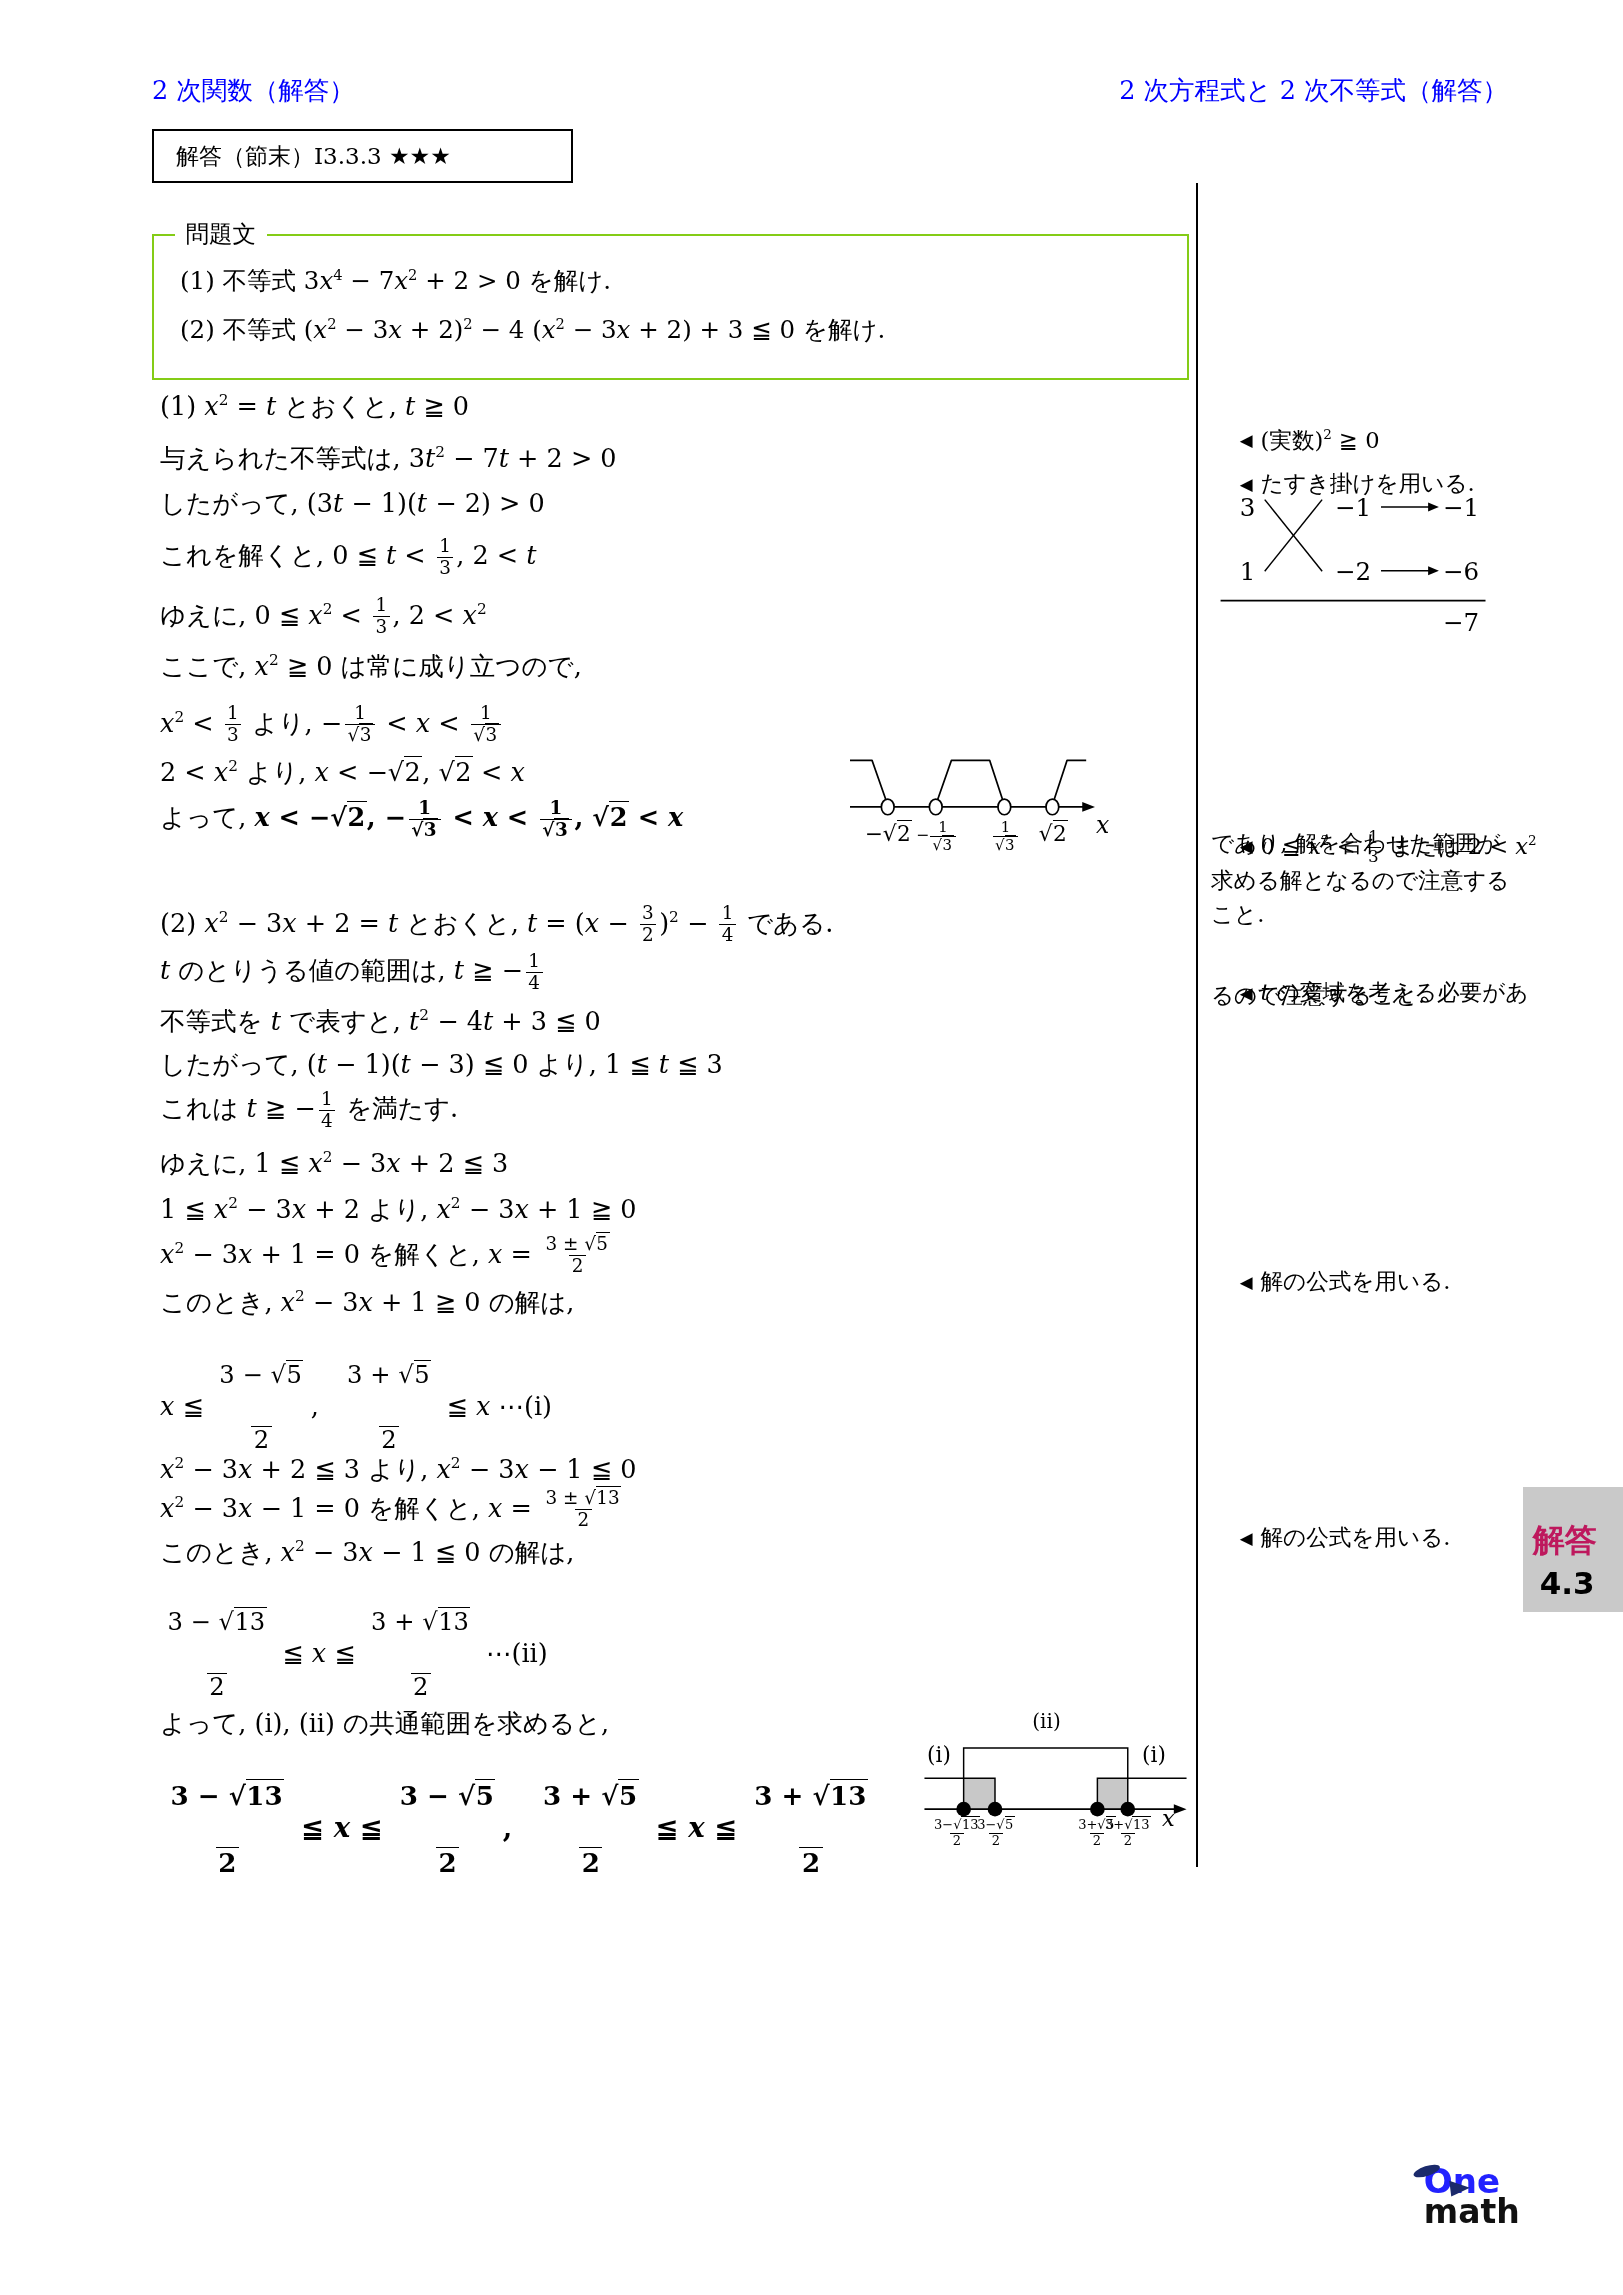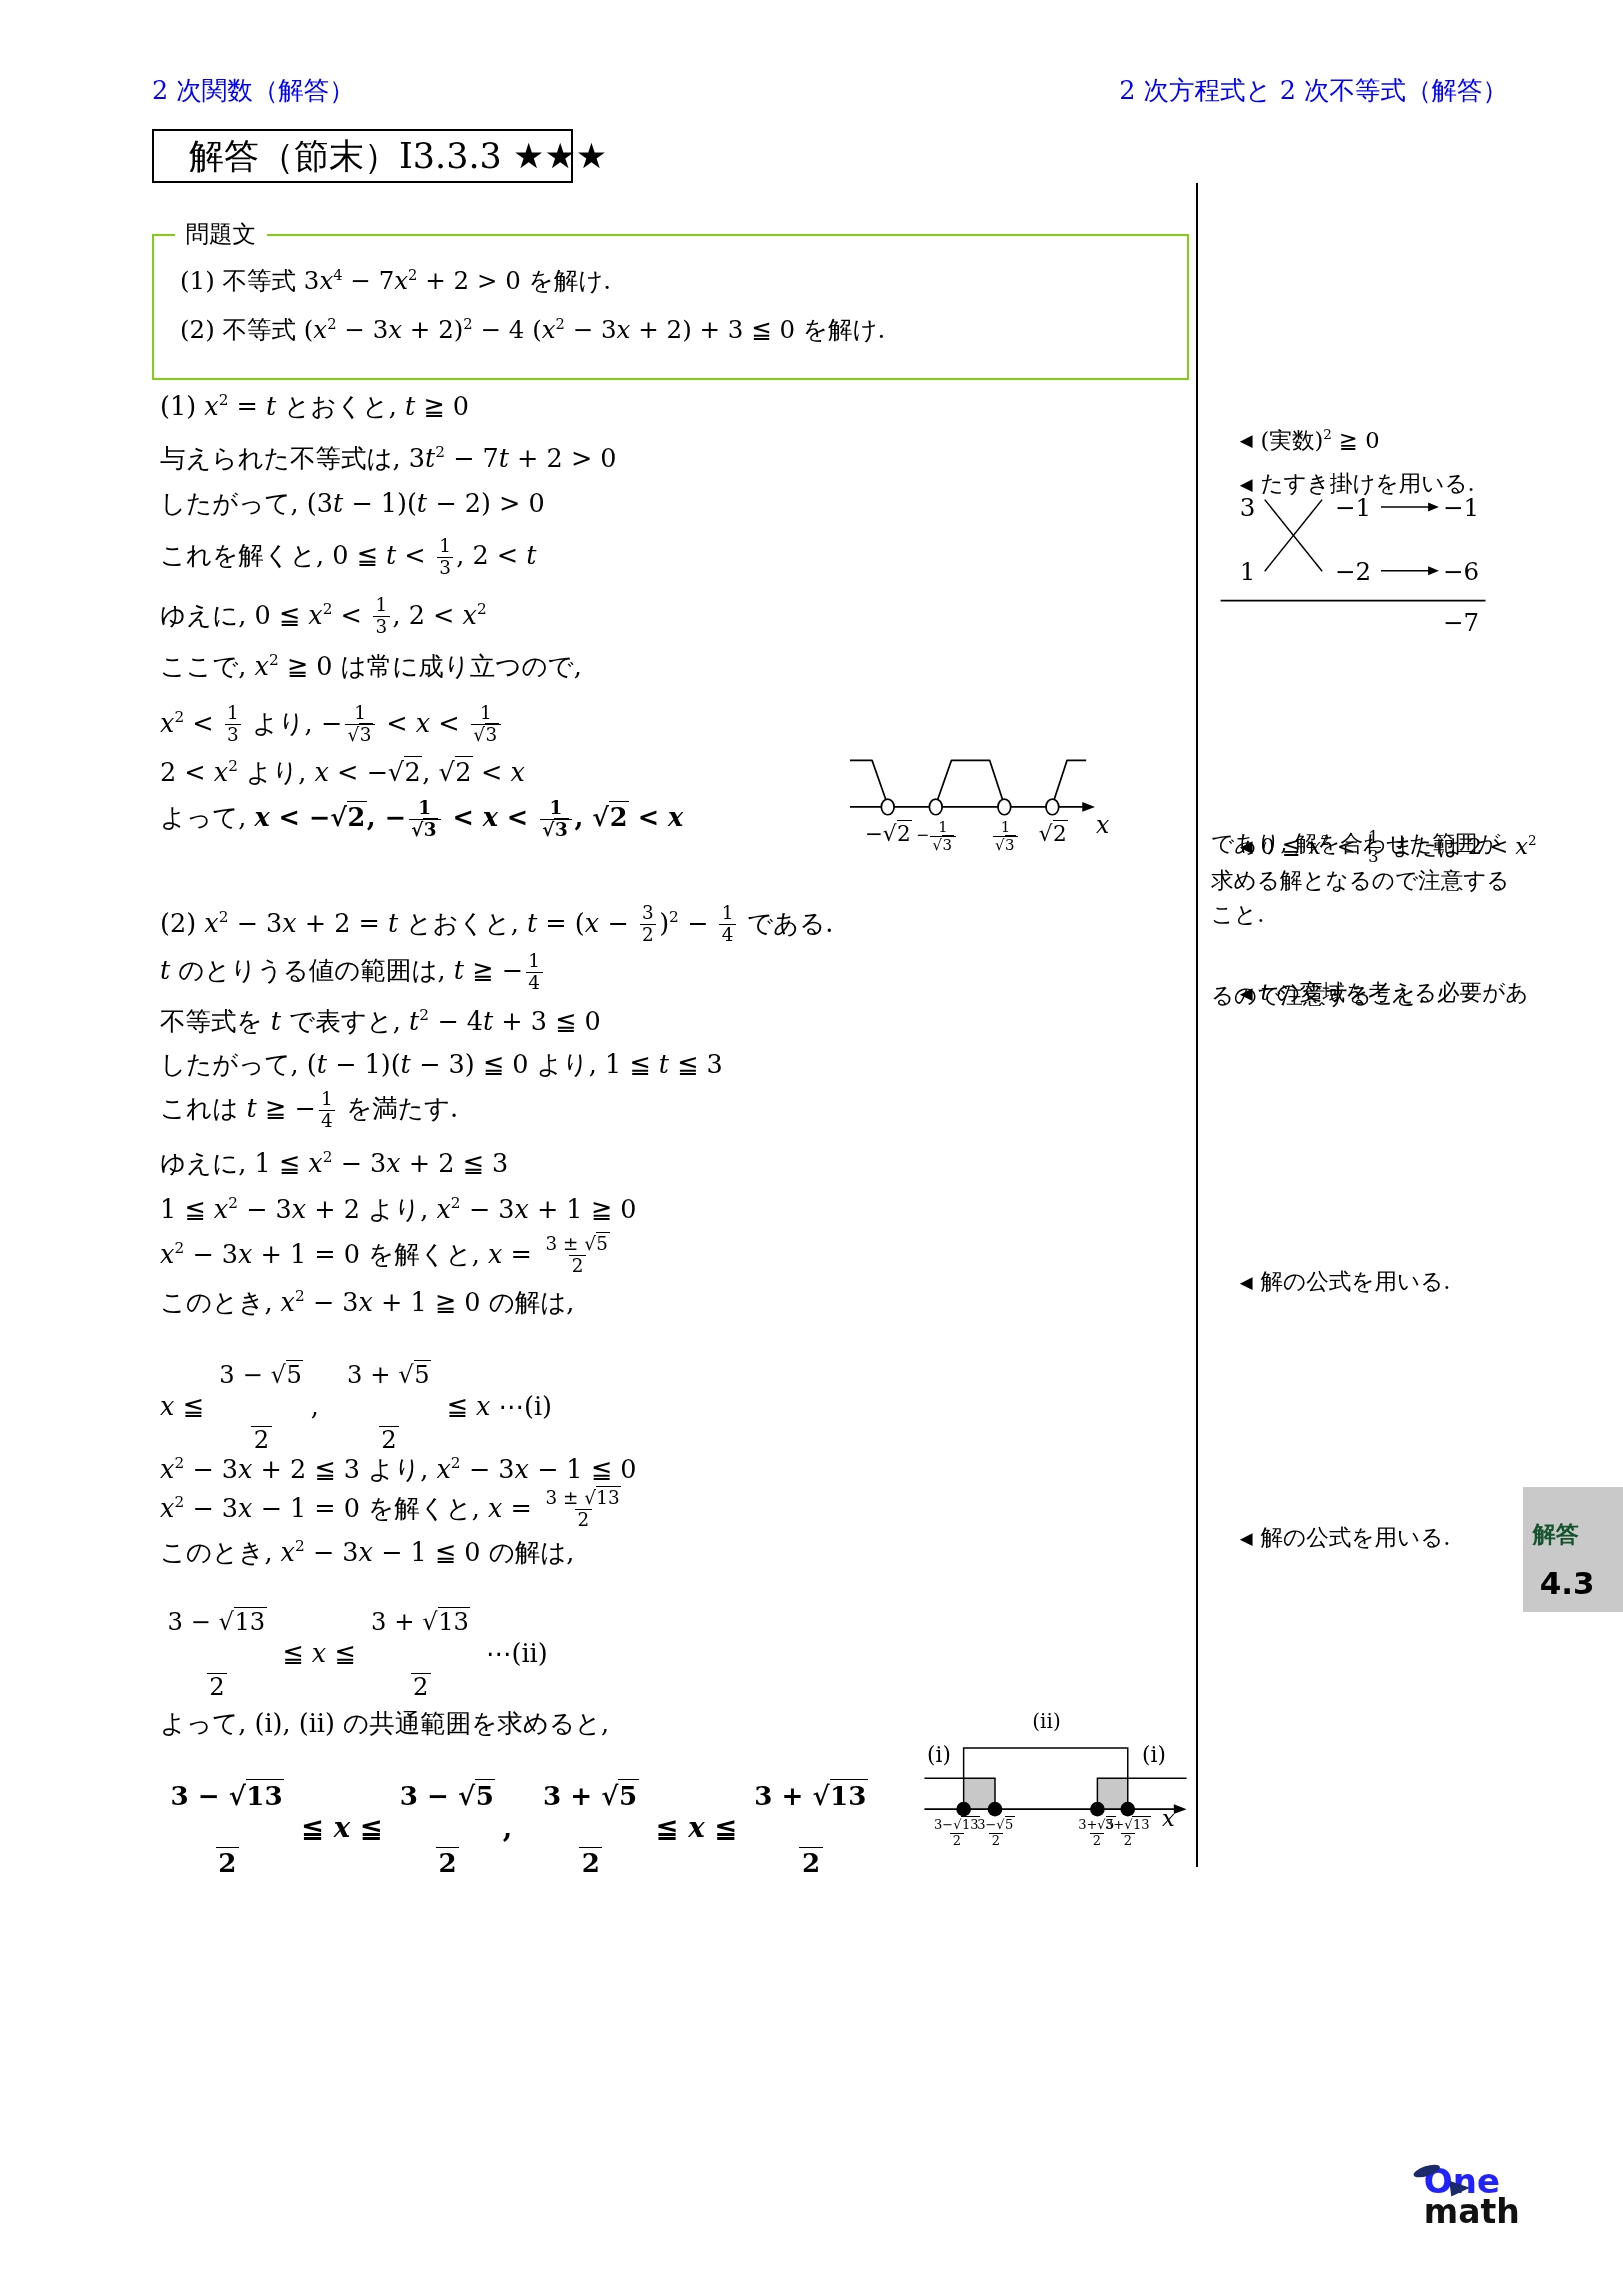--- a/index.html
+++ b/index.html
@@ -5,21 +5,21 @@
   html,body{margin:0;padding:0;background:#fff;}
   #page{position:relative;width:1623px;height:2295px;background:#ffffff;overflow:hidden;
         font-family:"DejaVu Serif","Liberation Serif","DejaVu Sans",serif;color:#000;margin-left:16px;}
   .abs{position:absolute;}
   
   .hdr{position:absolute;top:73px;height:34px;line-height:34px;font-size:25.5px;color:#0000ff;white-space:pre;}
   .hdr.left{left:136px;}
   .hdr.right{right:131px;}
   
   .tbox{position:absolute;left:136px;top:129px;width:417px;height:50px;border:2px solid #000;}
-  .tbox span{position:absolute;left:35px;top:0;height:58px;line-height:50px;font-size:35px;white-space:pre;}
+  .tbox span{position:absolute;left:22px;top:0;height:58px;line-height:50px;font-size:23px;white-space:pre;}
   
   .pbox{position:absolute;left:136px;top:234px;width:1033px;height:142px;border:2px solid #84cc16;}
   .pleg{position:absolute;left:20.6px;top:-16.7px;background:#fff;padding:0 10.8px;font-size:23.6px;line-height:31px;}
   
   .ln{position:absolute;left:144px;line-height:54px;font-size:25.5px;white-space:pre;}
   .ln.prob{left:164px;font-size:24.5px;}
   .ln.center{width:1033px;text-align:left;}
   .ln.final{font-size:27.5px;left:147px;}
   .ln i{font-style:italic;}
   sup{font-size:.6em;}
@@ -38,21 +38,21 @@
   
   .vrule{position:absolute;left:1180px;top:183px;width:1.5px;height:1684px;background:#000;}
   
   .dlab{position:absolute;text-align:center;line-height:1.1;}
   .dlab .fr{font-size:.95em;margin:0 1px;}
   .dlab .sq .rad,.dlab .fr .de{border-top-width:1px;}
   .axis-x{position:absolute;font-style:italic;}
   
   .tab{position:absolute;left:1507px;top:1487px;width:116px;height:125px;background:#c9c9c9;
        font-family:"DejaVu Sans","Liberation Sans",sans-serif;}
-  .tab-kai{position:absolute;left:9.8px;top:32px;font-size:23px;font-weight:bold;color:#14532d;}
+  .tab-kai{position:absolute;left:9.8px;top:32px;font-size:32px;font-weight:bold;color:#be185d;}
   .tab-num{position:absolute;left:16.7px;top:78px;font-size:31px;font-weight:bold;color:#000;}
   
   .logo{position:absolute;left:1396px;top:2161px;width:108px;height:74px;
         font-family:"DejaVu Sans","Liberation Sans",sans-serif;font-weight:bold;}
   .logo-one{position:absolute;left:11.8px;top:0;font-size:34px;color:#2222ff;}
   .logo-math{position:absolute;left:11.8px;top:31px;font-size:33px;color:#111;}
   .logo svg{position:absolute;left:0;top:0;pointer-events:none;}
   svg{font-family:inherit;}
 </style>
 </head>

